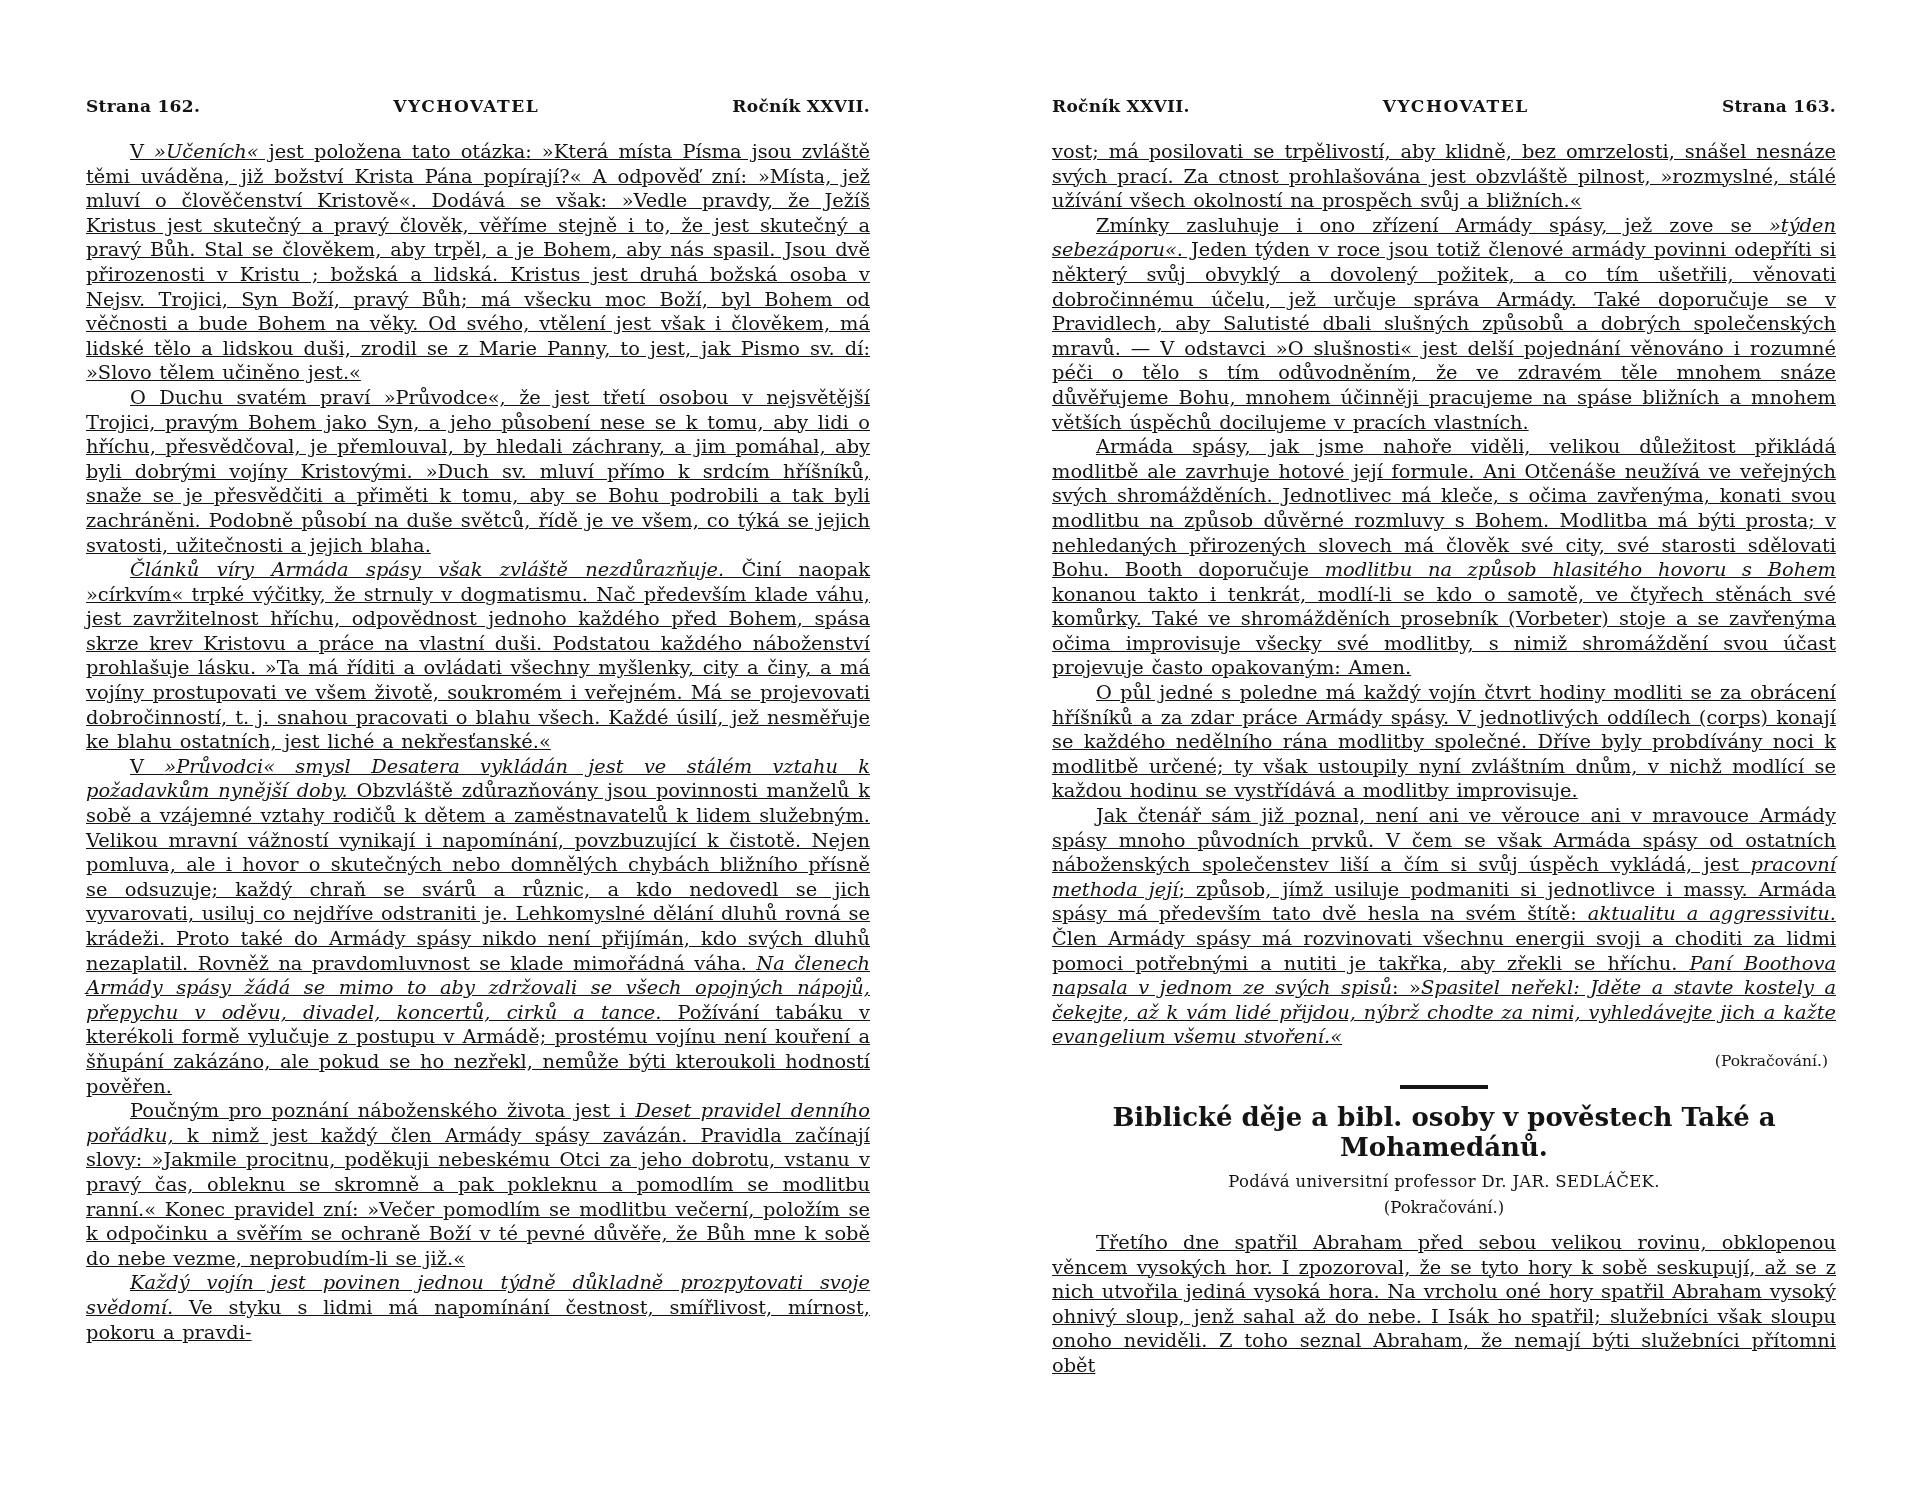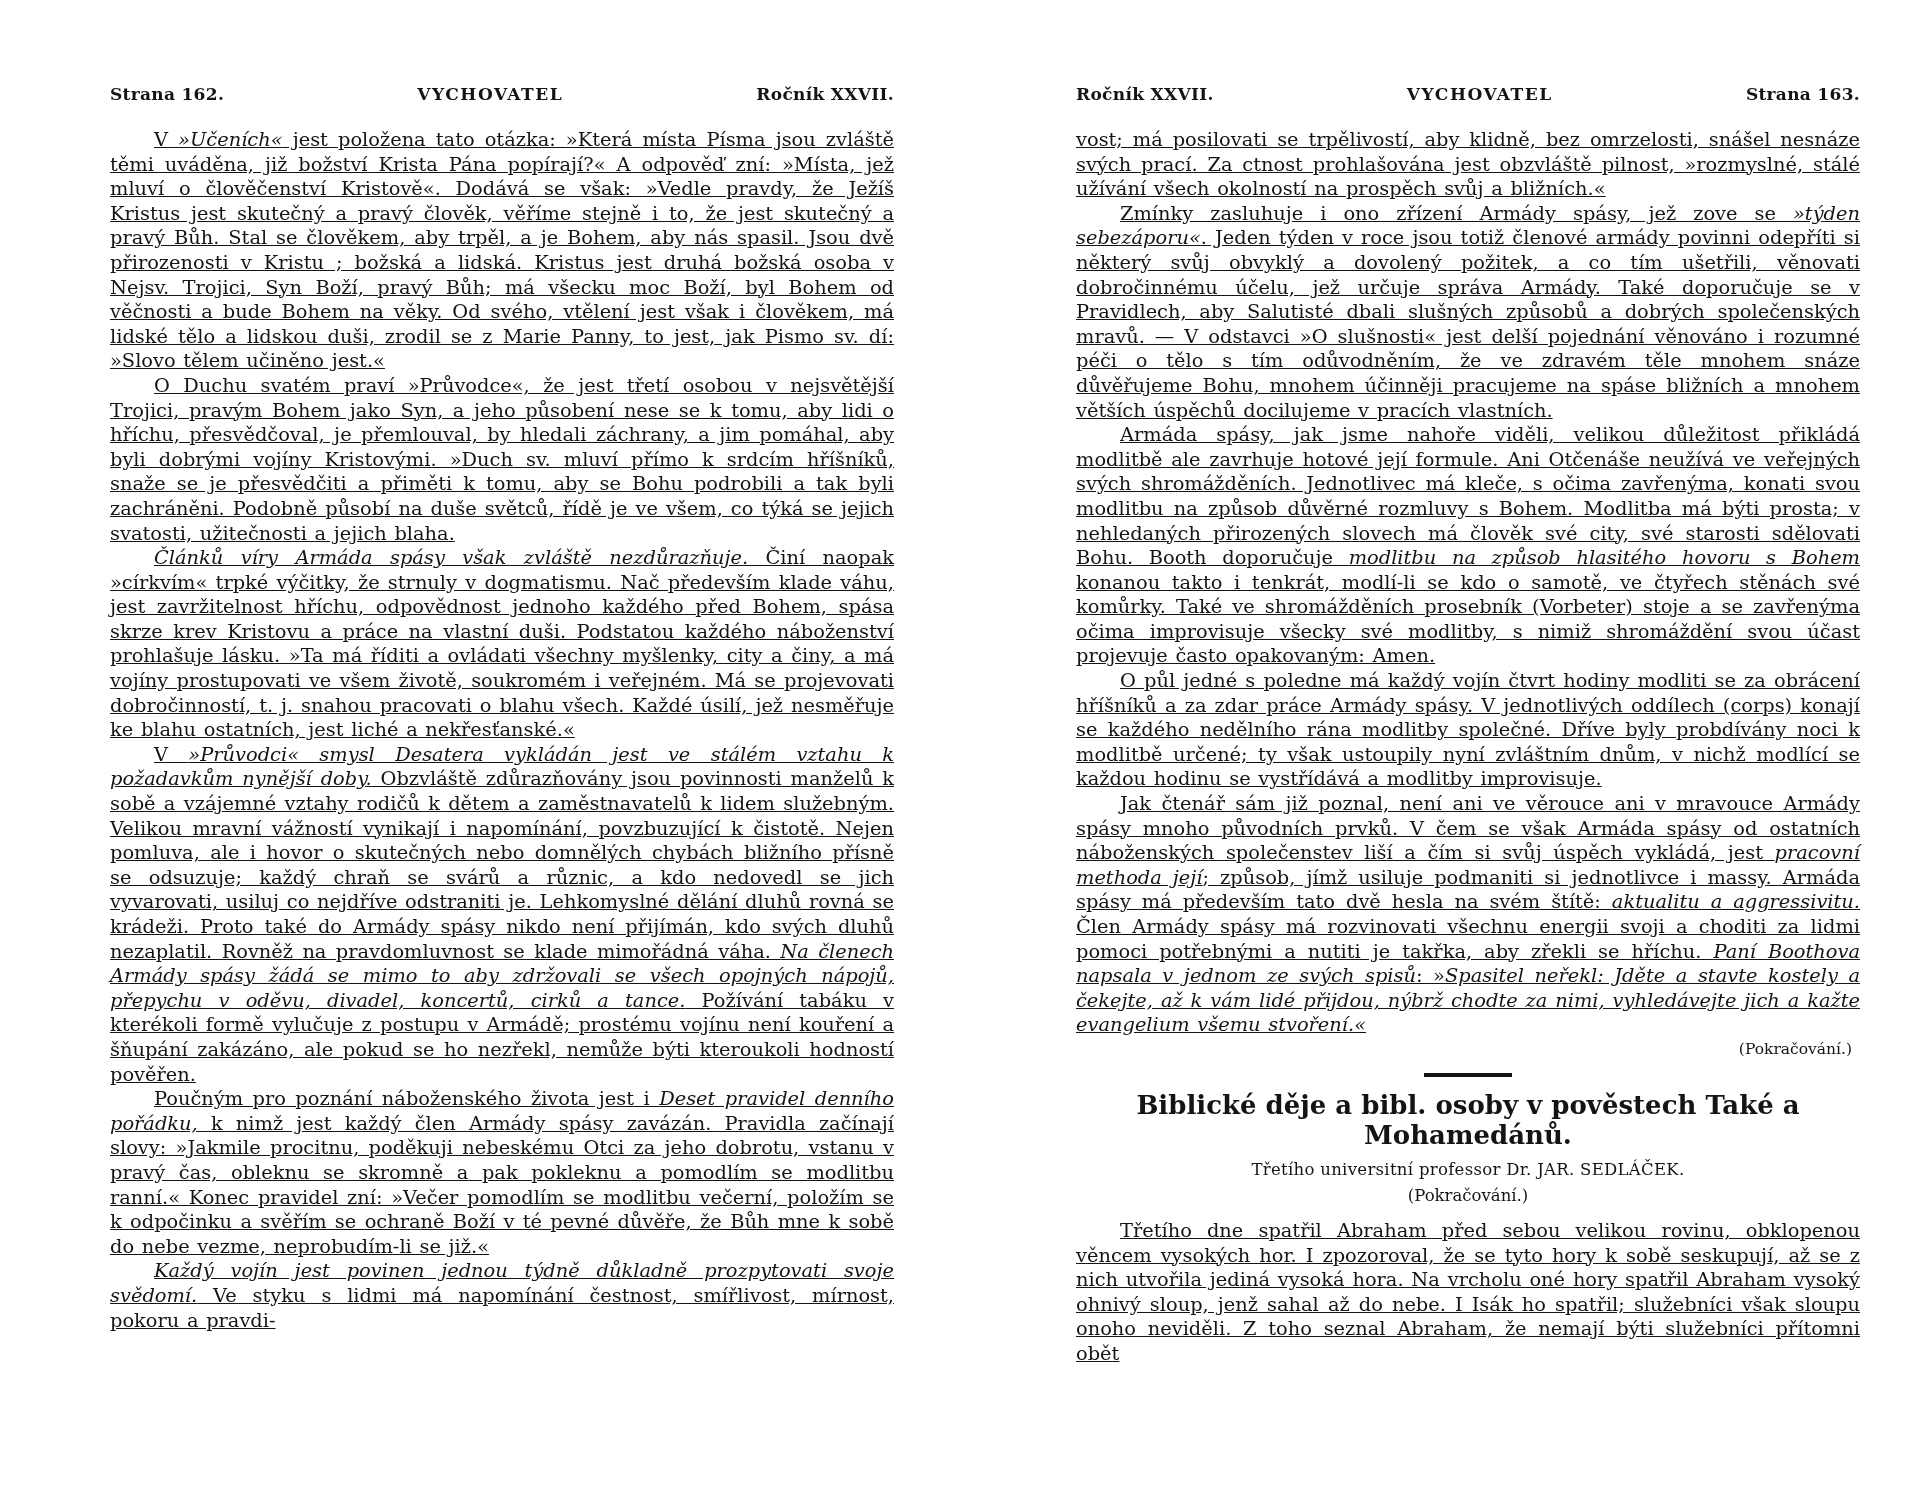--- a/index.html
+++ b/index.html
@@ -4,21 +4,21 @@
 <style>
   html, body { margin:0; padding:0; }
   body {
     width:1906px; height:1501px;
     background:#ffffff;
     color:#141414;
     font-family:"DejaVu Serif", serif;
     position:relative;
     overflow:hidden;
   }
-  .page { position:absolute; top:84px; width:784px;margin-left:24px; }
+  .page { position:absolute; top:96px; width:784px; }
   #left-page  { left:86px; }
   #right-page { left:1052px; }
   .page-header {
     display:flex; justify-content:space-between; align-items:baseline;
     font-weight:bold; font-size:17px; letter-spacing:0.3px;
     margin-bottom:24px;
   }
   .page-header .center { letter-spacing:1.5px; }
   .para {
     margin:0; font-size:19.4px; line-height:24.6px;
@@ -72,18 +72,18 @@
   <div>
       <p class="para"><span>vost; má posilovati se trpělivostí, aby klidně, bez omrzelosti, snášel nesnáze svých prací. Za ctnost prohlašována jest obzvláště pilnost, »rozmyslné, stálé užívání všech okolností na prospěch svůj a bližních.«</span></p>
       <p class="para ind"><span>Zmínky zasluhuje i ono zřízení Armády spásy, jež zove se </span><span class="it">»týden sebezáporu«</span><span>. Jeden týden v roce jsou totiž členové armády povinni odepříti si některý svůj obvyklý a dovolený požitek, a co tím ušetřili, věnovati dobročinnému účelu, jež určuje správa Armády. Také doporučuje se v Pravidlech, aby Salutisté dbali slušných způsobů a dobrých společenských mravů. — V odstavci »O slušnosti« jest delší pojednání věnováno i rozumné péči o tělo s tím odůvodněním, že ve zdravém těle mnohem snáze důvěřujeme Bohu, mnohem účinněji pracujeme na spáse bližních a mnohem větších úspěchů docilujeme v pracích vlastních.</span></p>
       <p class="para ind"><span>Armáda spásy, jak jsme nahoře viděli, velikou důležitost přikládá modlitbě ale zavrhuje hotové její formule. Ani Otčenáše neužívá ve veřejných svých shromážděních. Jednotlivec má kleče, s očima zavřenýma, konati svou modlitbu na způsob důvěrné rozmluvy s Bohem. Modlitba má býti prosta; v nehledaných přirozených slovech má člověk své city, své starosti sdělovati Bohu. Booth doporučuje </span><span class="it">modlitbu na způsob hlasitého hovoru s Bohem</span><span> konanou takto i tenkrát, modlí-li se kdo o samotě, ve čtyřech stěnách své komůrky. Také ve shromážděních prosebník (Vorbeter) stoje a se zavřenýma očima improvisuje všecky své modlitby, s nimiž shromáždění svou účast projevuje často opakovaným: Amen.</span></p>
       <p class="para ind"><span>O půl jedné s poledne má každý vojín čtvrt hodiny modliti se za obrácení hříšníků a za zdar práce Armády spásy. V jednotlivých oddílech (corps) konají se každého nedělního rána modlitby společné. Dříve byly probdívány noci k modlitbě určené; ty však ustoupily nyní zvláštním dnům, v nichž modlící se každou hodinu se vystřídává a modlitby improvisuje.</span></p>
       <p class="para ind"><span>Jak čtenář sám již poznal, není ani ve věrouce ani v mravouce Armády spásy mnoho původních prvků. V čem se však Armáda spásy od ostatních náboženských společenstev liší a čím si svůj úspěch vykládá, jest </span><span class="it">pracovní methoda její</span><span>; způsob, jímž usiluje podmaniti si jednotlivce i massy. Armáda spásy má především tato dvě hesla na svém štítě: </span><span class="it">aktualitu a aggressivitu.</span><span> Člen Armády spásy má rozvinovati všechnu energii svoji a choditi za lidmi pomoci potřebnými a nutiti je takřka, aby zřekli se hříchu. </span><span class="it">Paní Boothova napsala v jednom ze svých spisů</span><span>: »</span><span class="it">Spasitel neřekl: Jděte a stavte kostely a čekejte, až k vám lidé přijdou, nýbrž chodte za nimi, vyhledávejte jich a kažte evangelium všemu stvoření.«</span></p>
     </div>
   <div class="cont-note">(Pokračování.)</div>
   <div class="divider"></div>
   <div class="article-title">Biblické děje a bibl. osoby v pověstech Také a Mohamedánů.</div>
-  <div class="article-byline">Třetího universitní professor Dr. JAR. SEDLÁČEK.</div>
+  <div class="article-byline">Podává universitní professor Dr. JAR. SEDLÁČEK.</div>
   <div class="article-cont">(Pokračování.)</div>
   <div>
       <p class="para ind"><span>Třetího dne spatřil Abraham před sebou velikou rovinu, obklopenou věncem vysokých hor. I zpozoroval, že se tyto hory k sobě seskupují, až se z nich utvořila jediná vysoká hora. Na vrcholu oné hory spatřil Abraham vysoký ohnivý sloup, jenž sahal až do nebe. I Isák ho spatřil; služebníci však sloupu onoho neviděli. Z toho seznal Abraham, že nemají býti služebníci přítomni obět</span></p>
     </div>
 </div>
 
 </body></html>

